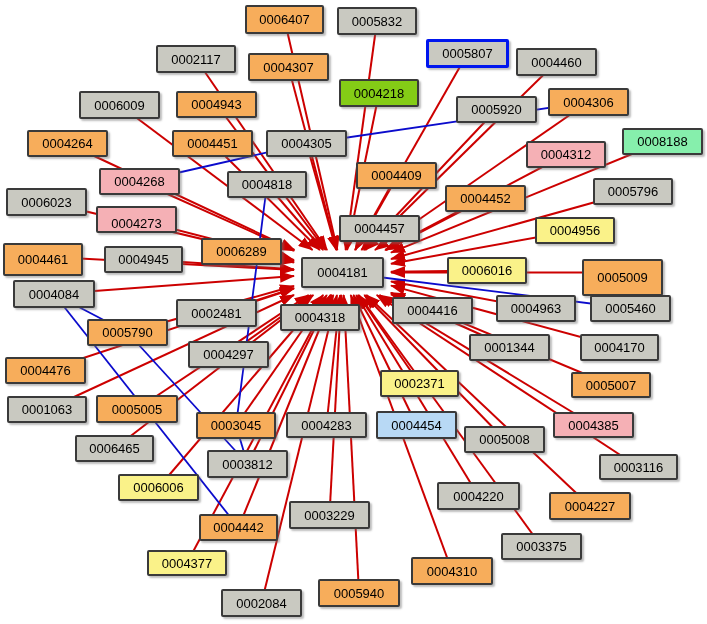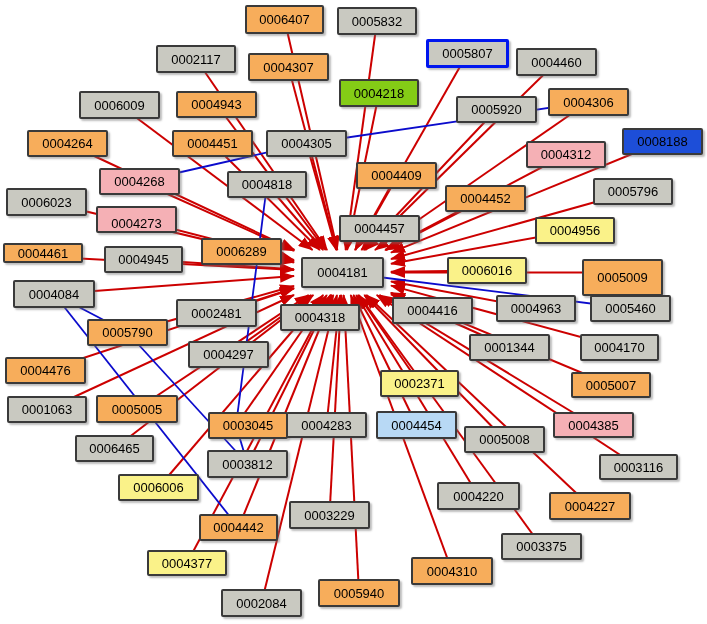--- a/index.html
+++ b/index.html
@@ -129,21 +129,21 @@
     </div>
     <div class="node" style="left: 27px; top: 130px; width: 81px; height: 27px; background: rgb(247, 173, 91); border-color: rgb(58, 58, 58);">
       <span>0004264</span>
     </div>
     <div class="node" style="left: 172px; top: 130px; width: 81px; height: 27px; background: rgb(247, 173, 91); border-color: rgb(58, 58, 58);">
       <span>0004451</span>
     </div>
     <div class="node" style="left: 266px; top: 130px; width: 81px; height: 27px; background: rgb(201, 201, 193); border-color: rgb(58, 58, 58);">
       <span>0004305</span>
     </div>
-    <div class="node" style="left: 622px; top: 128px; width: 81px; height: 27px; background: #1d4ed8; border-color: rgb(58, 58, 58);">
+    <div class="node" style="left: 622px; top: 128px; width: 81px; height: 27px; background: #86efac; border-color: rgb(58, 58, 58);">
       <span>0008188</span>
     </div>
     <div class="node" style="left: 526px; top: 141px; width: 80px; height: 27px; background: rgb(245, 176, 181); border-color: rgb(58, 58, 58);">
       <span>0004312</span>
     </div>
     <div class="node" style="left: 99px; top: 168px; width: 81px; height: 27px; background: rgb(245, 176, 181); border-color: rgb(58, 58, 58);">
       <span>0004268</span>
     </div>
     <div class="node" style="left: 227px; top: 171px; width: 80px; height: 27px; background: rgb(201, 201, 193); border-color: rgb(58, 58, 58);">
       <span>0004818</span>
@@ -162,21 +162,21 @@
     </div>
     <div class="node" style="left: 96px; top: 206px; width: 81px; height: 27px; background: rgb(245, 176, 181); border-color: rgb(58, 58, 58); align-items: flex-end;">
       <span>0004273</span>
     </div>
     <div class="node" style="left: 339px; top: 215px; width: 81px; height: 27px; background: rgb(201, 201, 193); border-color: rgb(58, 58, 58);">
       <span>0004457</span>
     </div>
     <div class="node" style="left: 535px; top: 217px; width: 80px; height: 27px; background: rgb(250, 242, 137); border-color: rgb(58, 58, 58);">
       <span>0004956</span>
     </div>
-    <div class="node" style="left: 3px; top: 243px; width: 80px; height: 20px; background: rgb(247, 173, 91); border-color: rgb(58, 58, 58);">
+    <div class="node" style="left: 3px; top: 243px; width: 80px; height: 33px; background: rgb(247, 173, 91); border-color: rgb(58, 58, 58);">
       <span>0004461</span>
     </div>
     <div class="node" style="left: 104px; top: 246px; width: 79px; height: 27px; background: rgb(201, 201, 193); border-color: rgb(58, 58, 58);">
       <span>0004945</span>
     </div>
     <div class="node" style="left: 201px; top: 238px; width: 81px; height: 27px; background: rgb(247, 173, 91); border-color: rgb(58, 58, 58);">
       <span>0006289</span>
     </div>
     <div class="node" style="left: 301px; top: 257px; width: 83px; height: 31px; background: rgb(201, 201, 193); border-color: rgb(58, 58, 58);">
       <span>0004181</span>
@@ -225,21 +225,21 @@
     </div>
     <div class="node" style="left: 571px; top: 372px; width: 80px; height: 26px; background: rgb(247, 173, 91); border-color: rgb(58, 58, 58);">
       <span>0005007</span>
     </div>
     <div class="node" style="left: 7px; top: 396px; width: 80px; height: 27px; background: rgb(201, 201, 193); border-color: rgb(58, 58, 58);">
       <span>0001063</span>
     </div>
     <div class="node" style="left: 96px; top: 395px; width: 82px; height: 28px; background: rgb(247, 173, 91); border-color: rgb(58, 58, 58);">
       <span>0005005</span>
     </div>
-    <div class="node" style="left: 196px; top: 412px; width: 80px; height: 27px; background: rgb(247, 173, 91); border-color: rgb(58, 58, 58); margin-left: 12px;">
+    <div class="node" style="left: 196px; top: 412px; width: 80px; height: 27px; background: rgb(247, 173, 91); border-color: rgb(58, 58, 58);">
       <span>0003045</span>
     </div>
     <div class="node" style="left: 286px; top: 412px; width: 81px; height: 26px; background: rgb(201, 201, 193); border-color: rgb(58, 58, 58);">
       <span>0004283</span>
     </div>
     <div class="node" style="left: 376px; top: 411px; width: 81px; height: 28px; background: rgb(184, 217, 245); border-color: rgb(58, 58, 58);">
       <span>0004454</span>
     </div>
     <div class="node" style="left: 464px; top: 426px; width: 81px; height: 27px; background: rgb(201, 201, 193); border-color: rgb(58, 58, 58);">
       <span>0005008</span>

